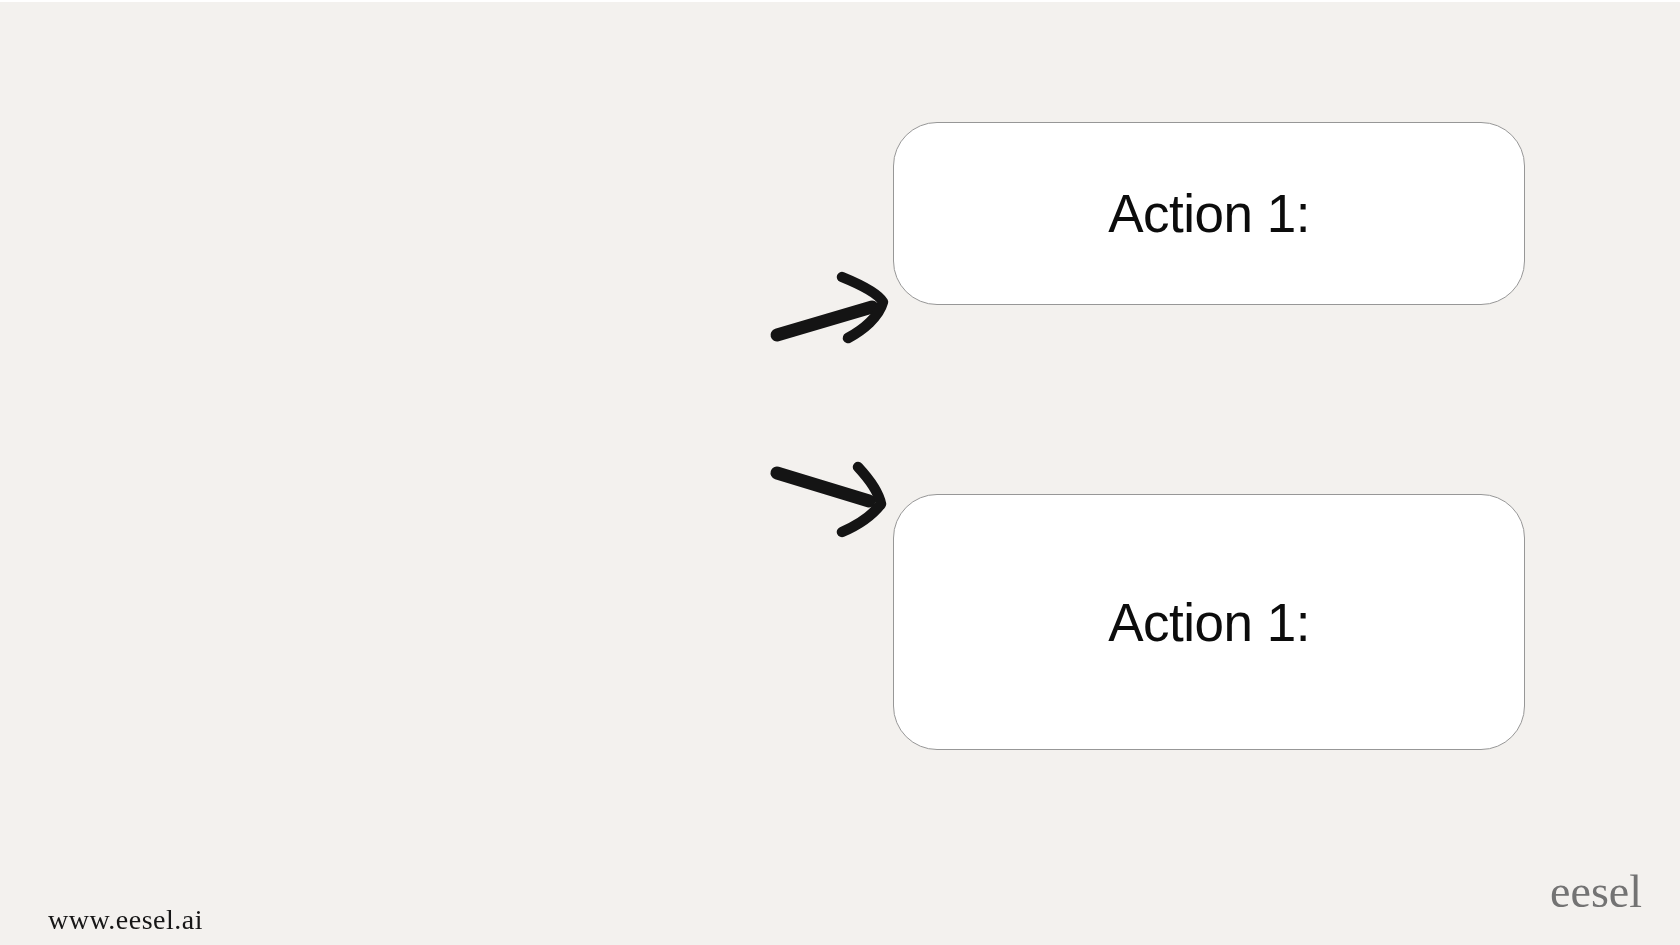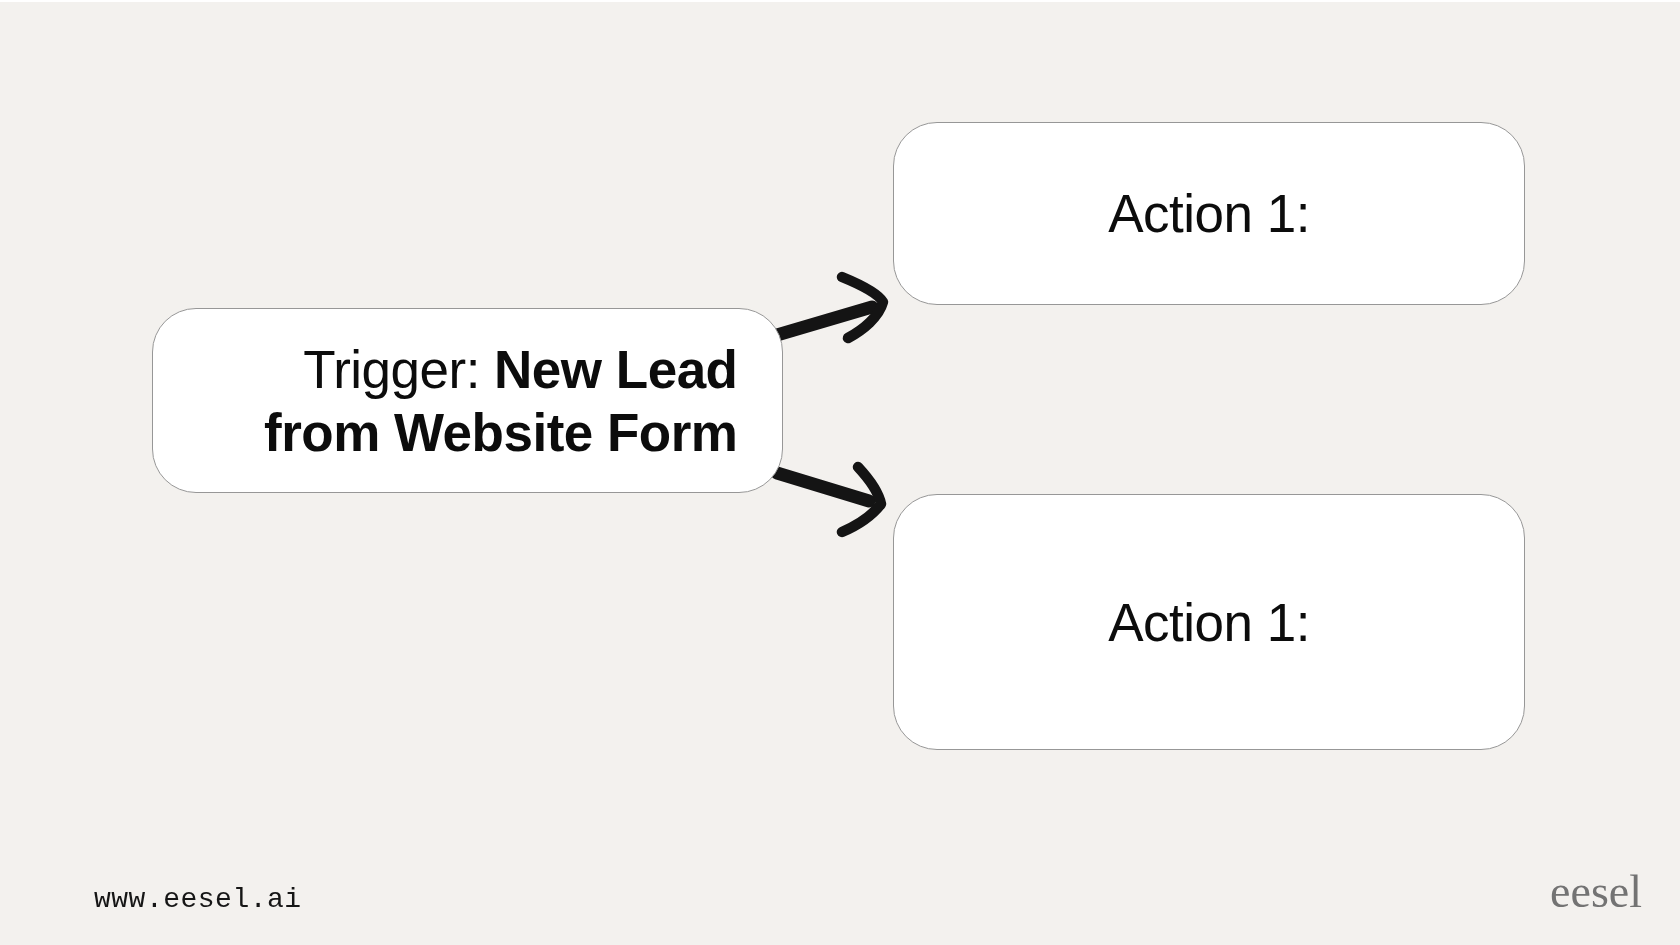--- a/index.html
+++ b/index.html
@@ -24,21 +24,21 @@
   }
   .box {
     position: absolute;
     background: #ffffff;
     border: 1.5px solid #979797;
     border-radius: 44px;
     display: flex;
     flex-direction: column;
     align-items: center;
     justify-content: center;
-    text-align: right;
+    text-align: center;
     font-size: 53px;
     line-height: 63px;
     letter-spacing: -0.5px;
     box-sizing: border-box;
   }
   .box .inner { max-width: 540px; }
   .box strong, .box .bold-line { font-weight: 700; }
   .bold-line { max-width: 540px; }
 
   .trigger-box  { left: 152px; top: 308px; width: 631px; height: 185px; }
@@ -57,27 +57,26 @@
     stroke: #141414;
     stroke-linecap: round;
     stroke-linejoin: round;
   }
   .arrow-shaft { stroke-width: 13px; }
   .arrow-head  { stroke-width: 10.5px; }
 
   .footer-url {
     position: absolute;
     left: 48px;
-    top: 884px;
-    font-family: Liberation Mono, monospace;
+    top: 904px;
+    font-family: Liberation Serif, serif;
     font-size: 28px;
     line-height: 32px;
     color: #161616;
     letter-spacing: 0.5px;
-    margin-left: 46px;
   }
   .footer-logo {
     position: absolute;
     right: 38px;
     top: 866px;
     font-family: "Liberation Serif", serif;
     font-size: 46px;
     line-height: 52px;
     color: #737373;
   }
@@ -93,26 +92,20 @@
     <g>
       <path class="arrow-stroke arrow-shaft" d="M 777 335 L 872 307"></path>
       <path class="arrow-stroke arrow-head" d="M 842 277 C 864 286 879 295 883 302 C 879 317 863 330 848 338"></path>
     </g>
     <g>
       <path class="arrow-stroke arrow-shaft" d="M 777 473 L 869 501"></path>
       <path class="arrow-stroke arrow-head" d="M 858 467 C 871 481 879 494 881 504 C 871 517 856 526 842 532"></path>
     </g>
   </svg>
 
-  <div class="box trigger-box">
-    <div class="inner">
-      <span>Trigger:</span>
-      <strong>New Lead from Website Form</strong>
-    </div>
-  </div>
 
   <div class="box action-box-1">
     <div class="reg-line">Action 1:</div>
   </div>
 
   <div class="box action-box-2">
     <div class="reg-line">Action 1:</div>
   </div>
 
   <div class="footer-url">www.eesel.ai</div>

